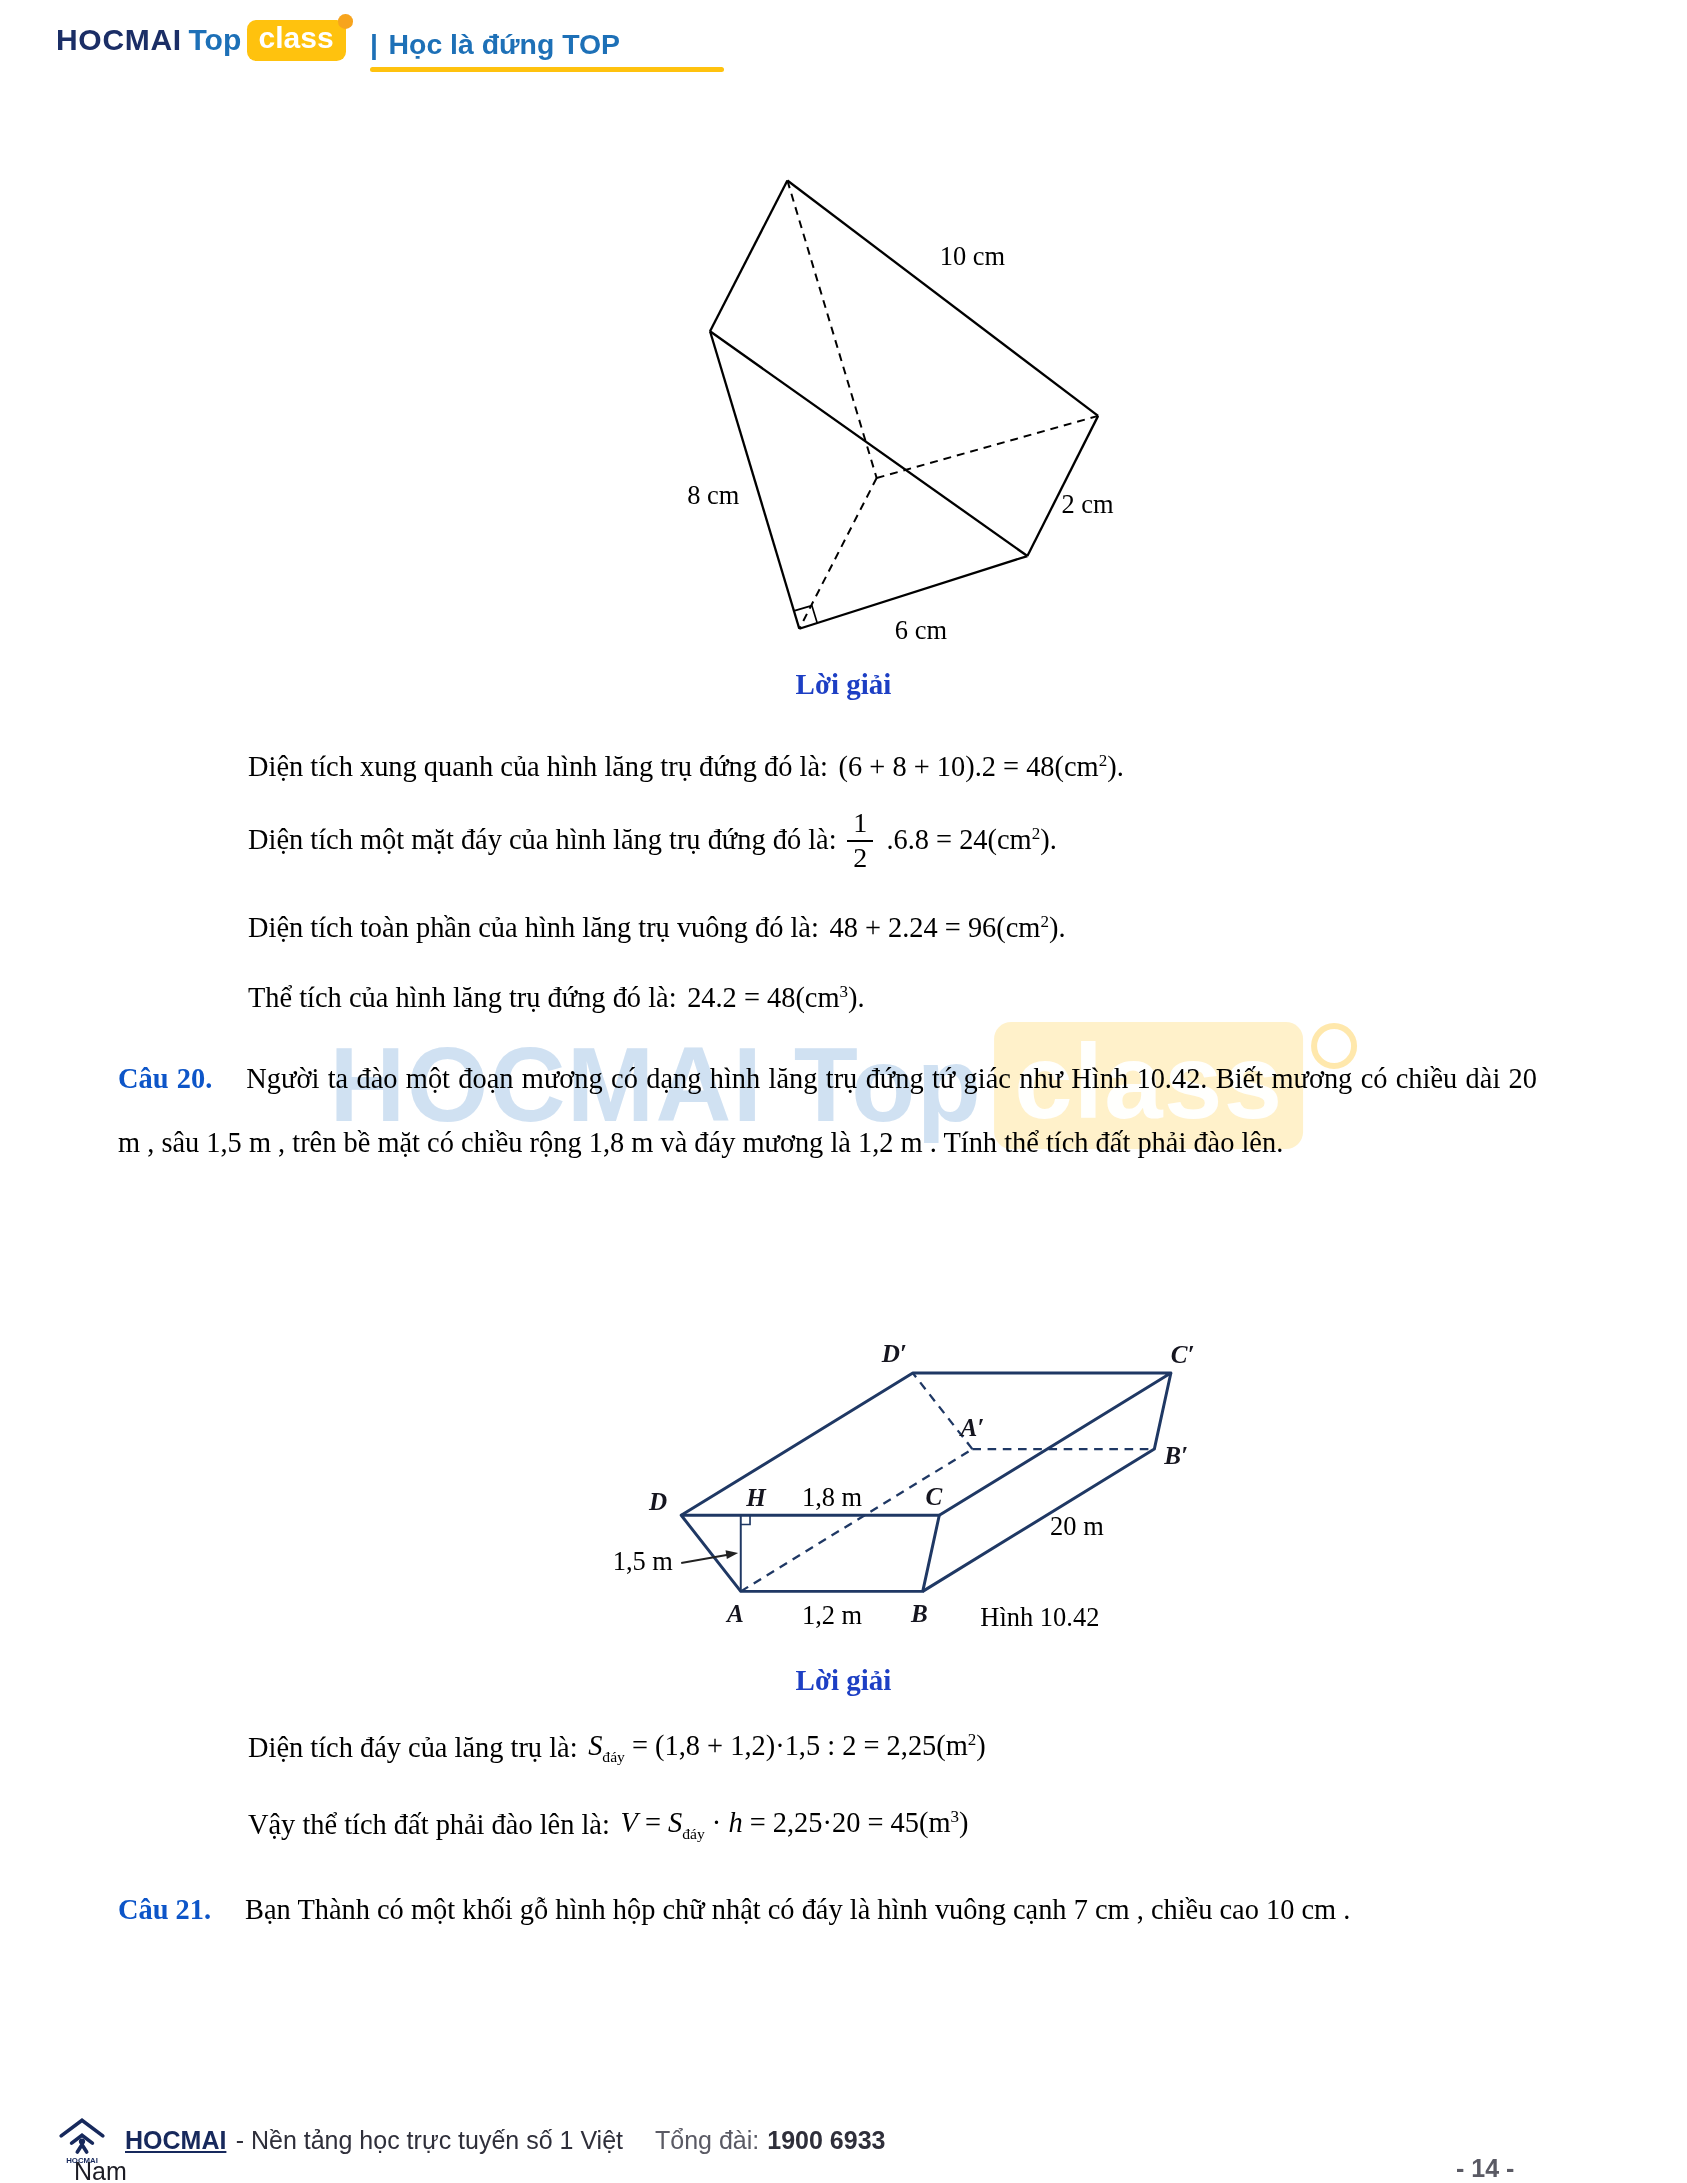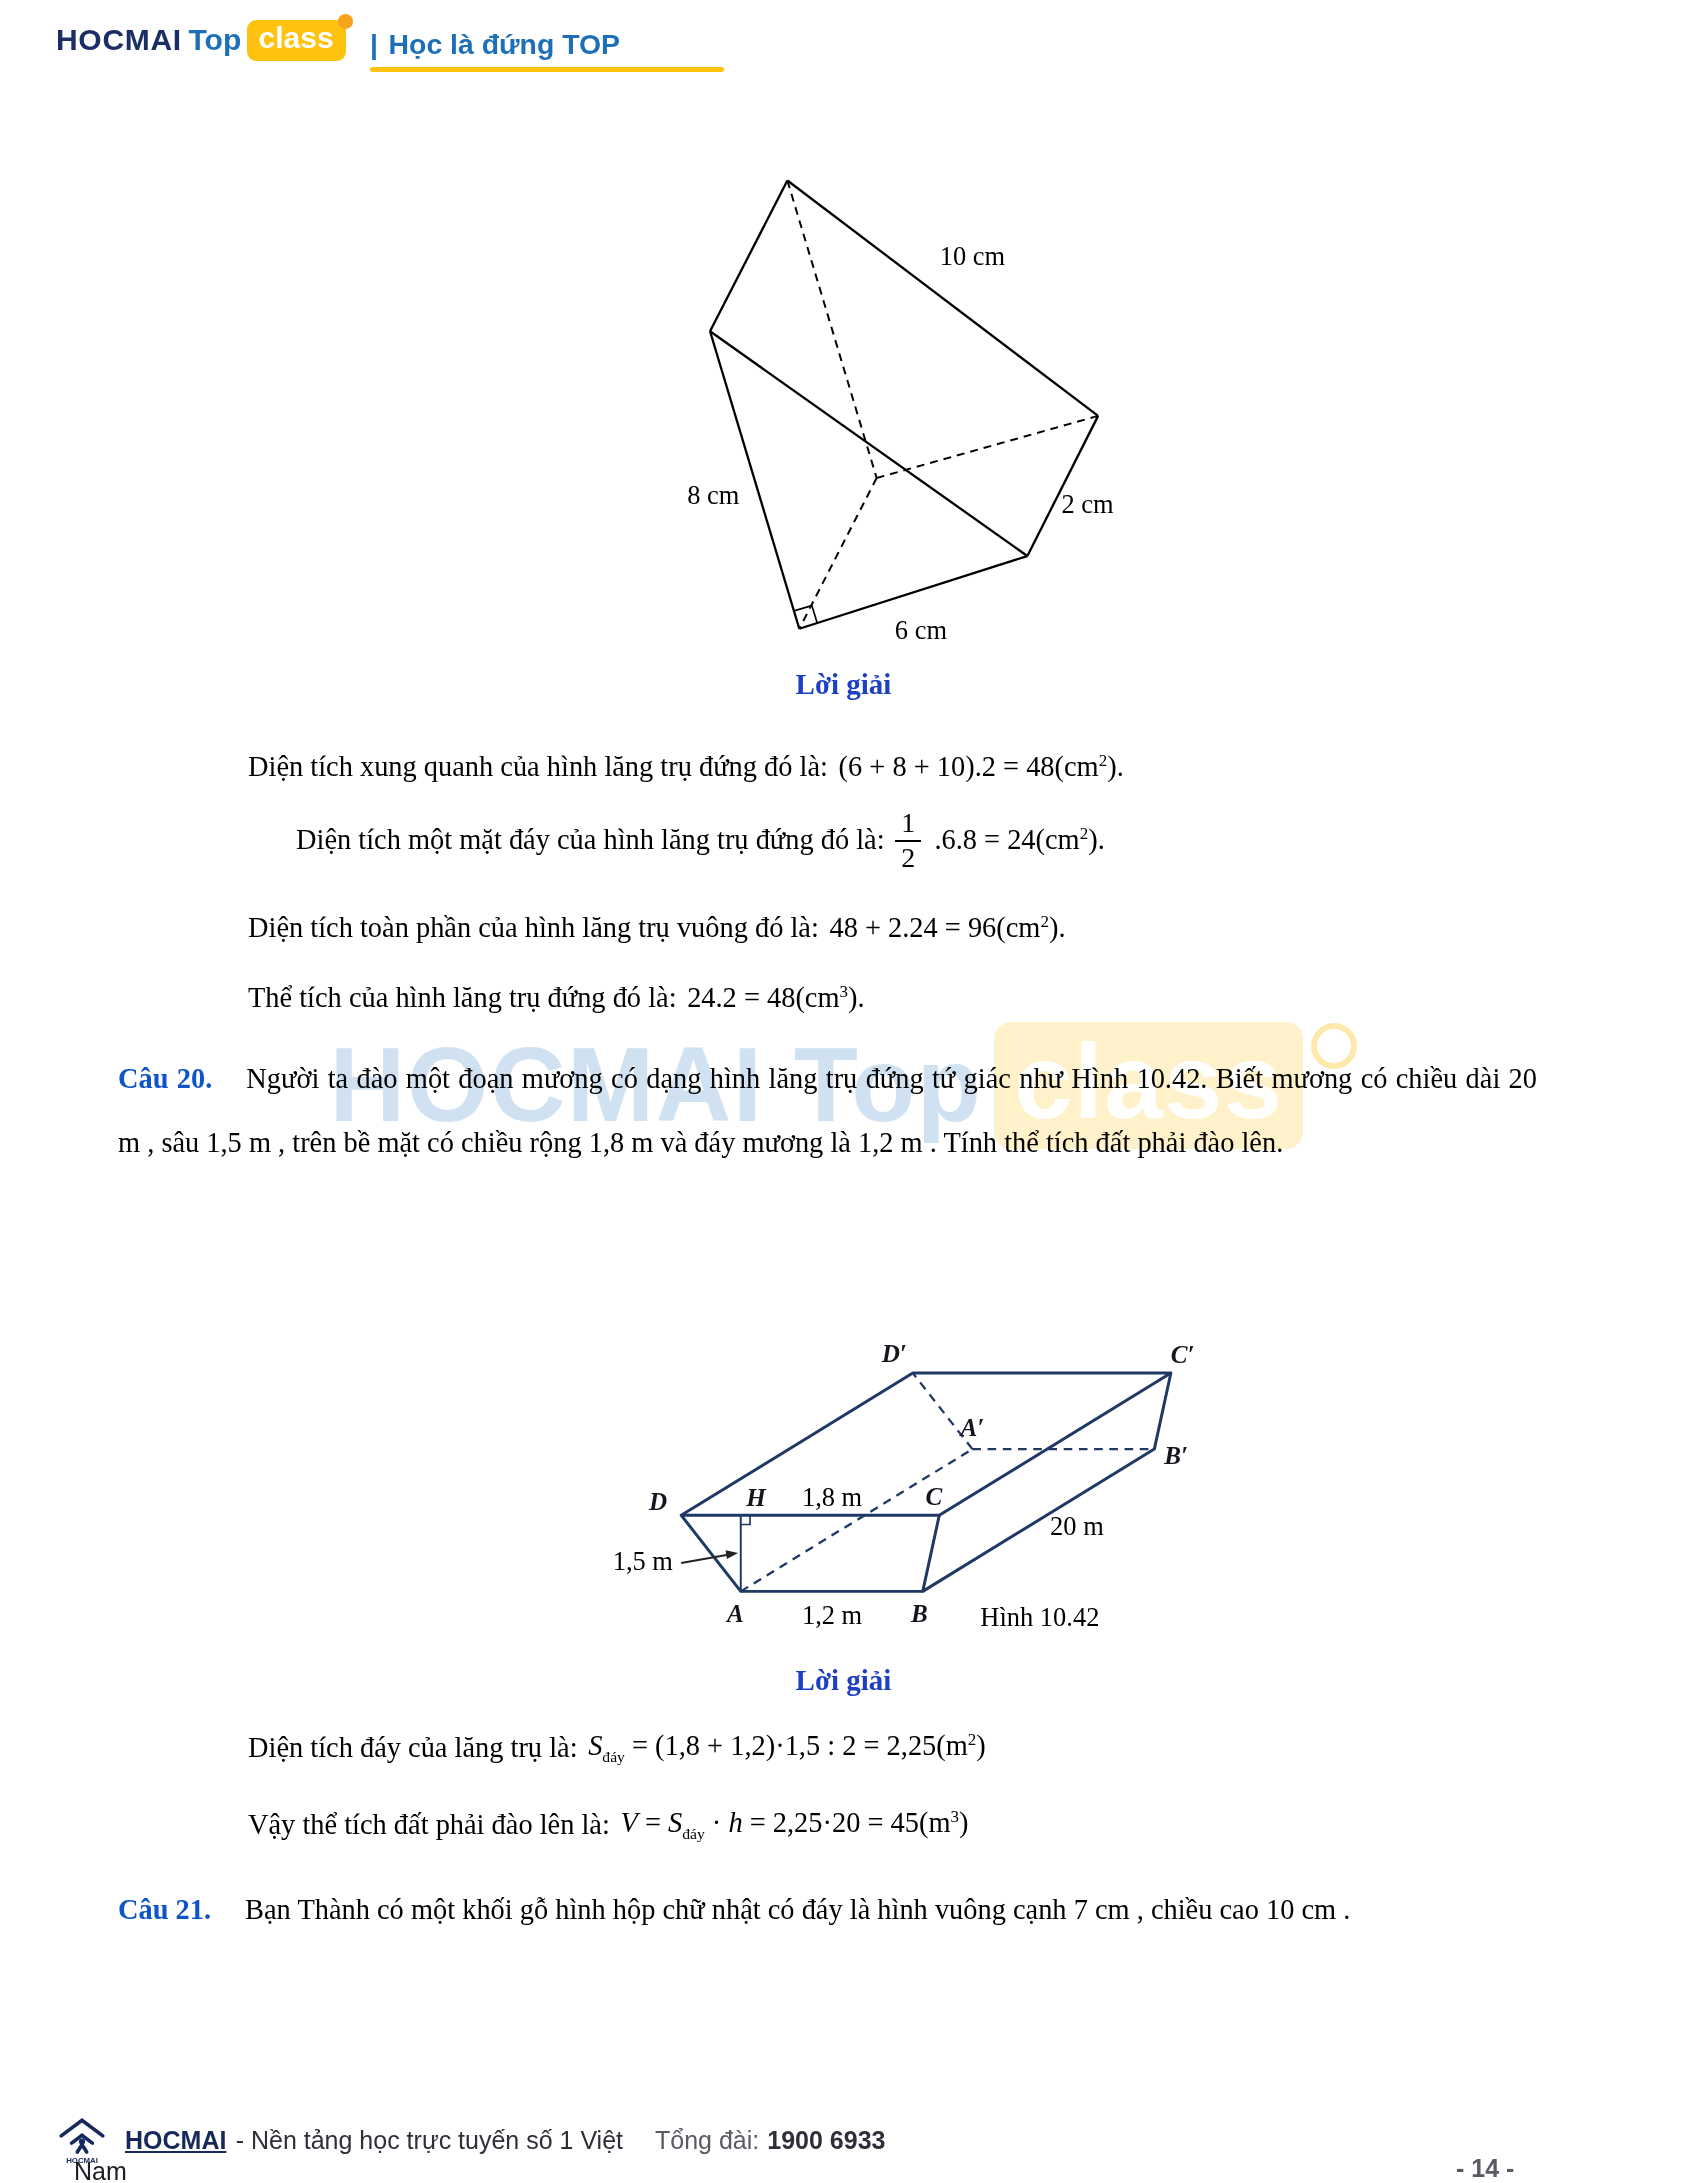--- a/index.html
+++ b/index.html
@@ -33,21 +33,21 @@
   .fig-vertex  { font-family:"Liberation Serif", serif; font-style:italic; font-weight:bold; font-size:38px; fill:#15151f; }
   .fig-caption { font-family:"Liberation Serif", serif; font-size:40px; fill:#000; }
 
   
   .loi-giai { position:absolute; left:0; width:1687px; text-align:center; font-size:29px; font-weight:bold; color:#1d3fc4; z-index:2; }
   .sol-line { position:absolute; left:248px; height:46px; display:flex; align-items:center;
               font-size:28.4px; white-space:nowrap; z-index:2; }
   .sol-line .math { margin-left:10.6px; }
   .sol-line sup { font-size:60%; }
   .sol-line sub { font-size:55%; }
-  .frac-line { height:86px;margin-left:48px; }
+  .frac-line { height:86px; }
   .frac { display:inline-flex; flex-direction:column; align-items:center; line-height:1.12; margin:0 2.6px 0 10.6px; font-size:28px; }
   .frac .num { border-bottom:2px solid #000; padding:0 6px 1.3px; }
 
   
   .question { position:absolute; left:118px; width:1419px; font-size:28.4px; line-height:64px; text-align:justify; z-index:2; }
   .q-label  { font-weight:bold; color:#0d55c8; margin-right:34px; }
 
   
   .footer { position:absolute; left:56px; top:2114px; display:flex; align-items:center;
             font-family:"Liberation Sans", sans-serif; font-size:25px; color:#30303a; z-index:2; white-space:nowrap; }

